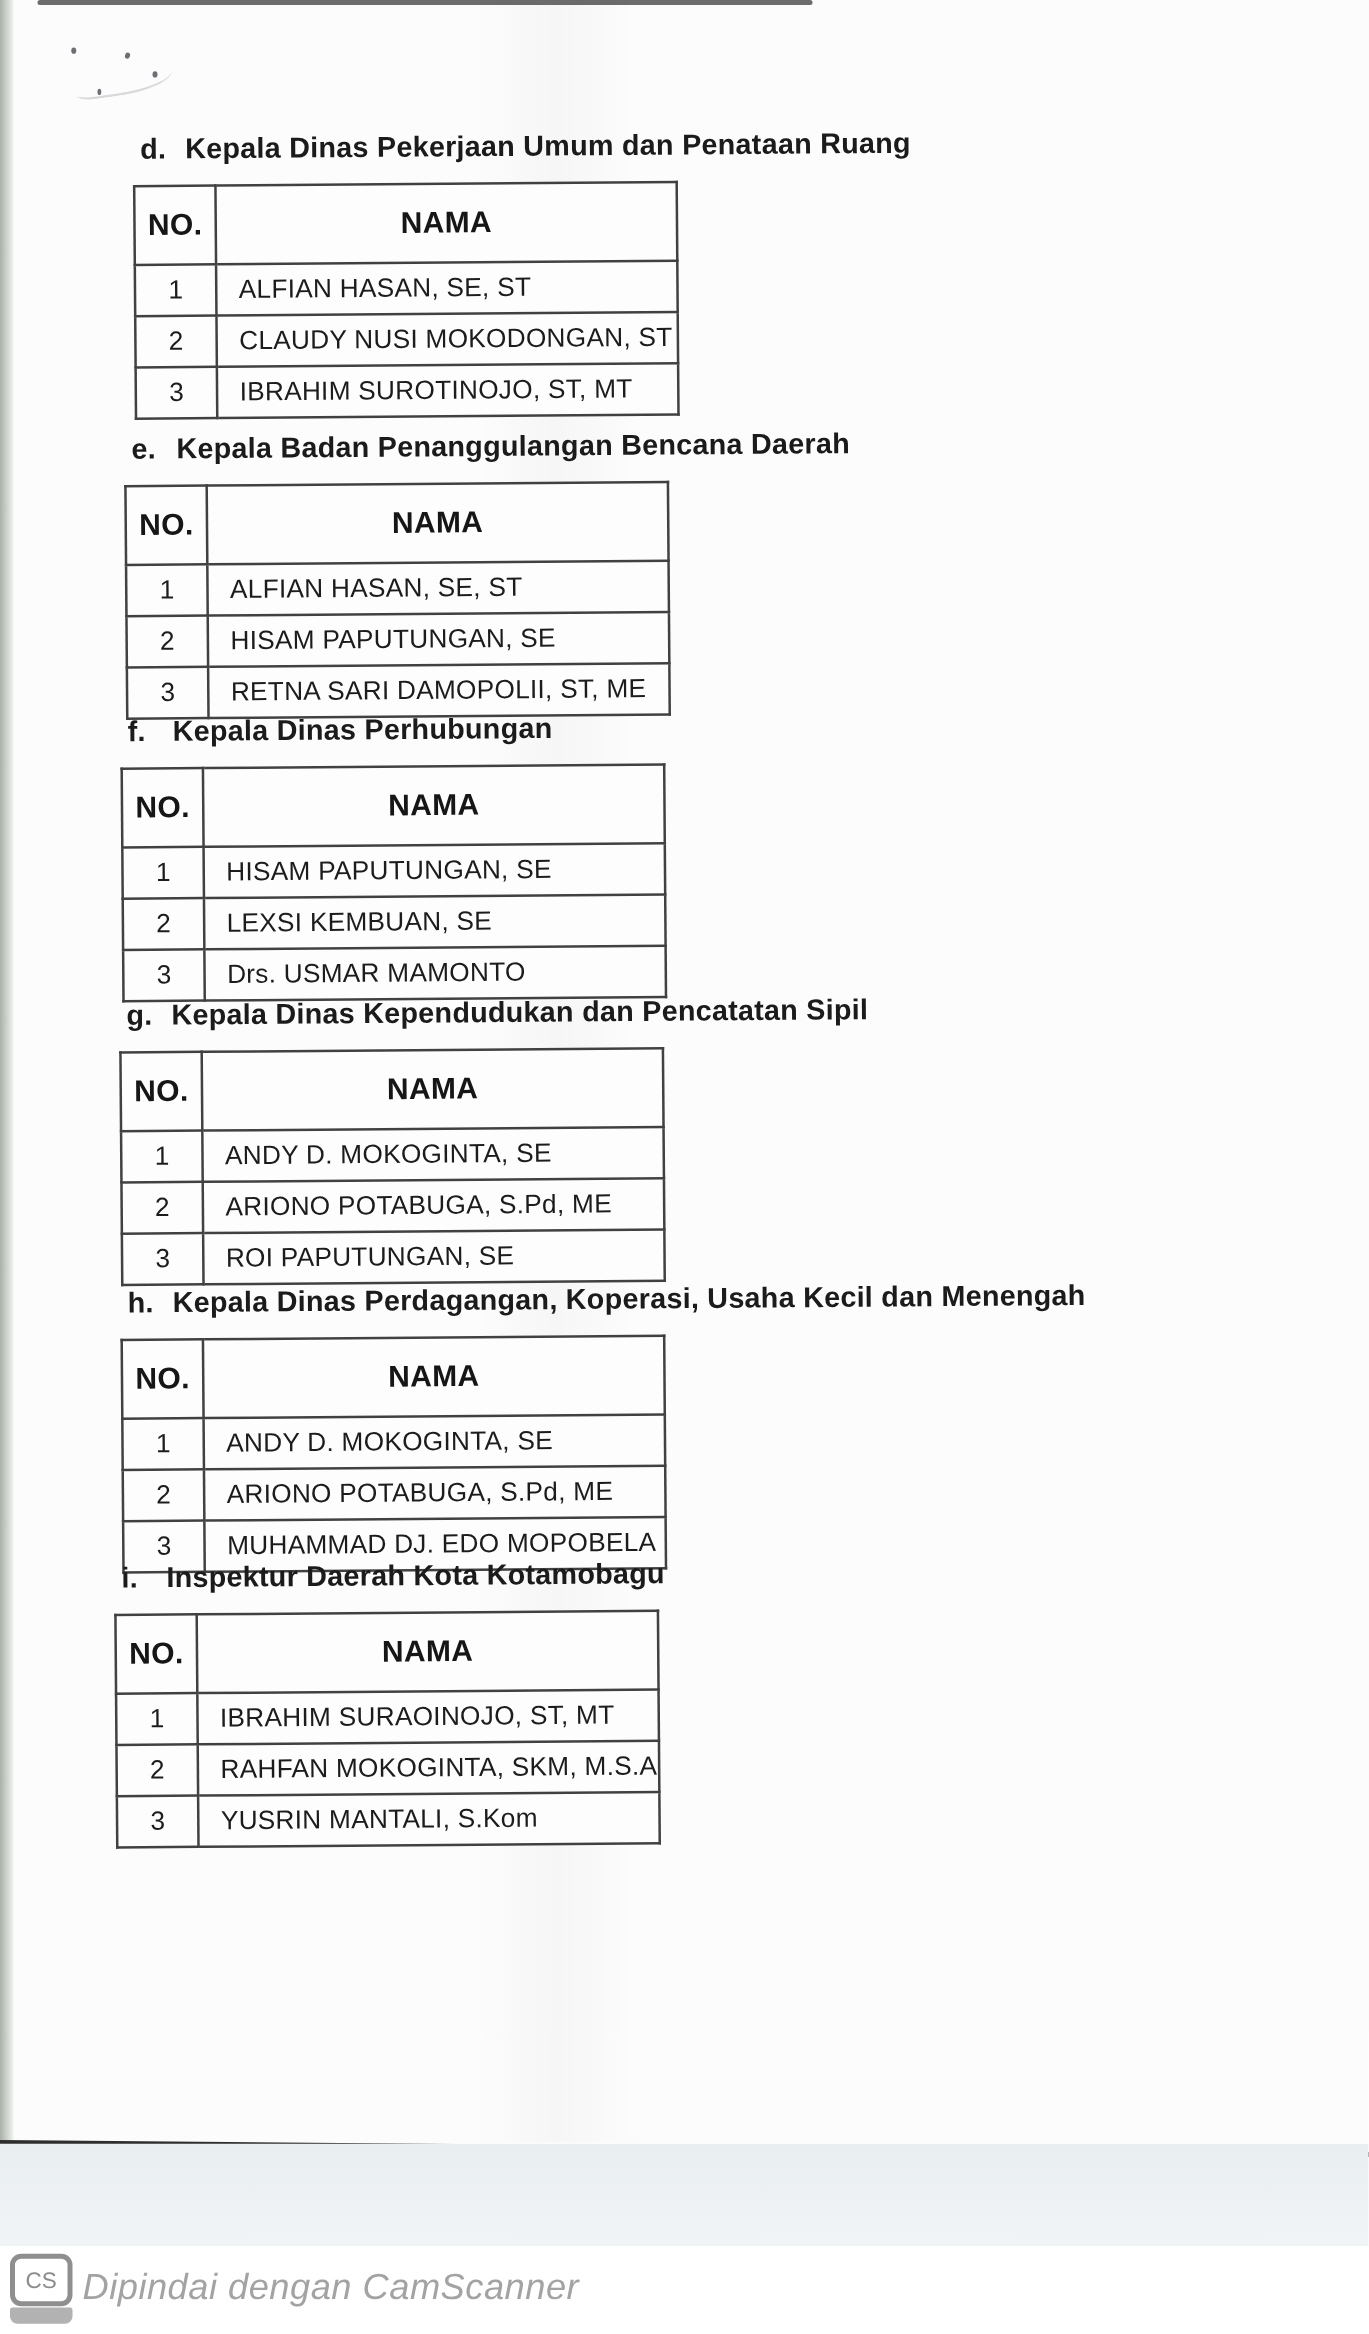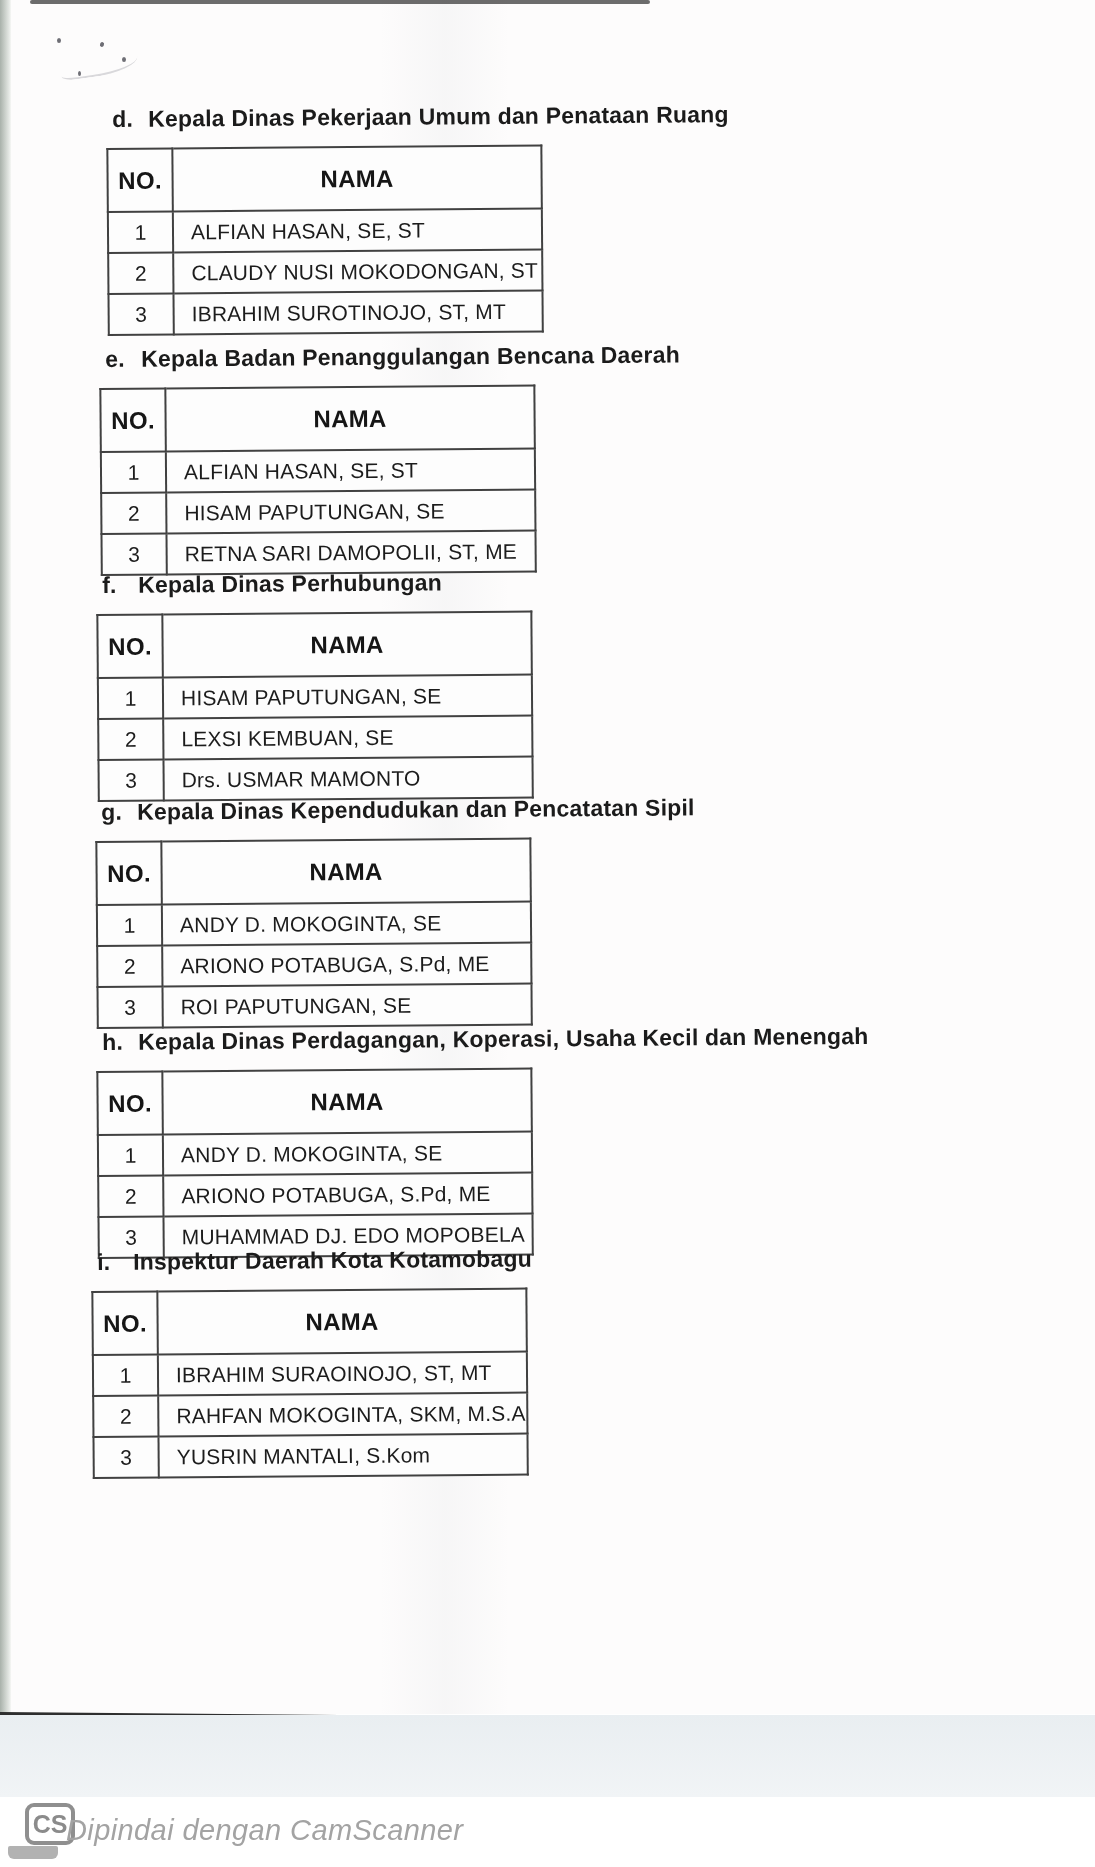--- a/index.html
+++ b/index.html
@@ -69,21 +69,21 @@
   th { height:59px; font-size:24px; font-weight:bold; text-align:center; color:#161616; letter-spacing:.3px; }
   td { height:37px; font-size:21px; color:#1c1c1c; }
   td.cell-nama { padding-left:17px; text-align:left; letter-spacing:.2px; white-space:nowrap; overflow:hidden; }
   
   .footer { position:absolute; left:0; top:1797px; width:1095px; height:70px; background:#ffffff; }
   .cs-logo { position:absolute; left:8px; top:6px; width:50px; height:57px; }
   .cs-box {
     position:absolute; left:0; top:0; width:42px; height:34px;
     border:4px solid #8f8f8f; border-radius:9px;
     display:flex; align-items:center; justify-content:center;
-    font-size:25px; font-weight:bold; color:#8b8b8b; letter-spacing:0;margin-left:17px;
+    font-size:18px; font-weight:normal; color:#8b8b8b; letter-spacing:0;
   }
   .cs-bar {
     position:absolute; left:0; top:43px; width:50px; height:13px;
     background:#b2b2b2; border-radius:2px 2px 6px 6px;
   }
   .footer-text {
     position:absolute; left:66px; top:10px; height:46px;
     display:flex; align-items:center;
     font-size:29px; color:#a3a3a3; letter-spacing:.4px; white-space:nowrap;font-style:italic;
   }

